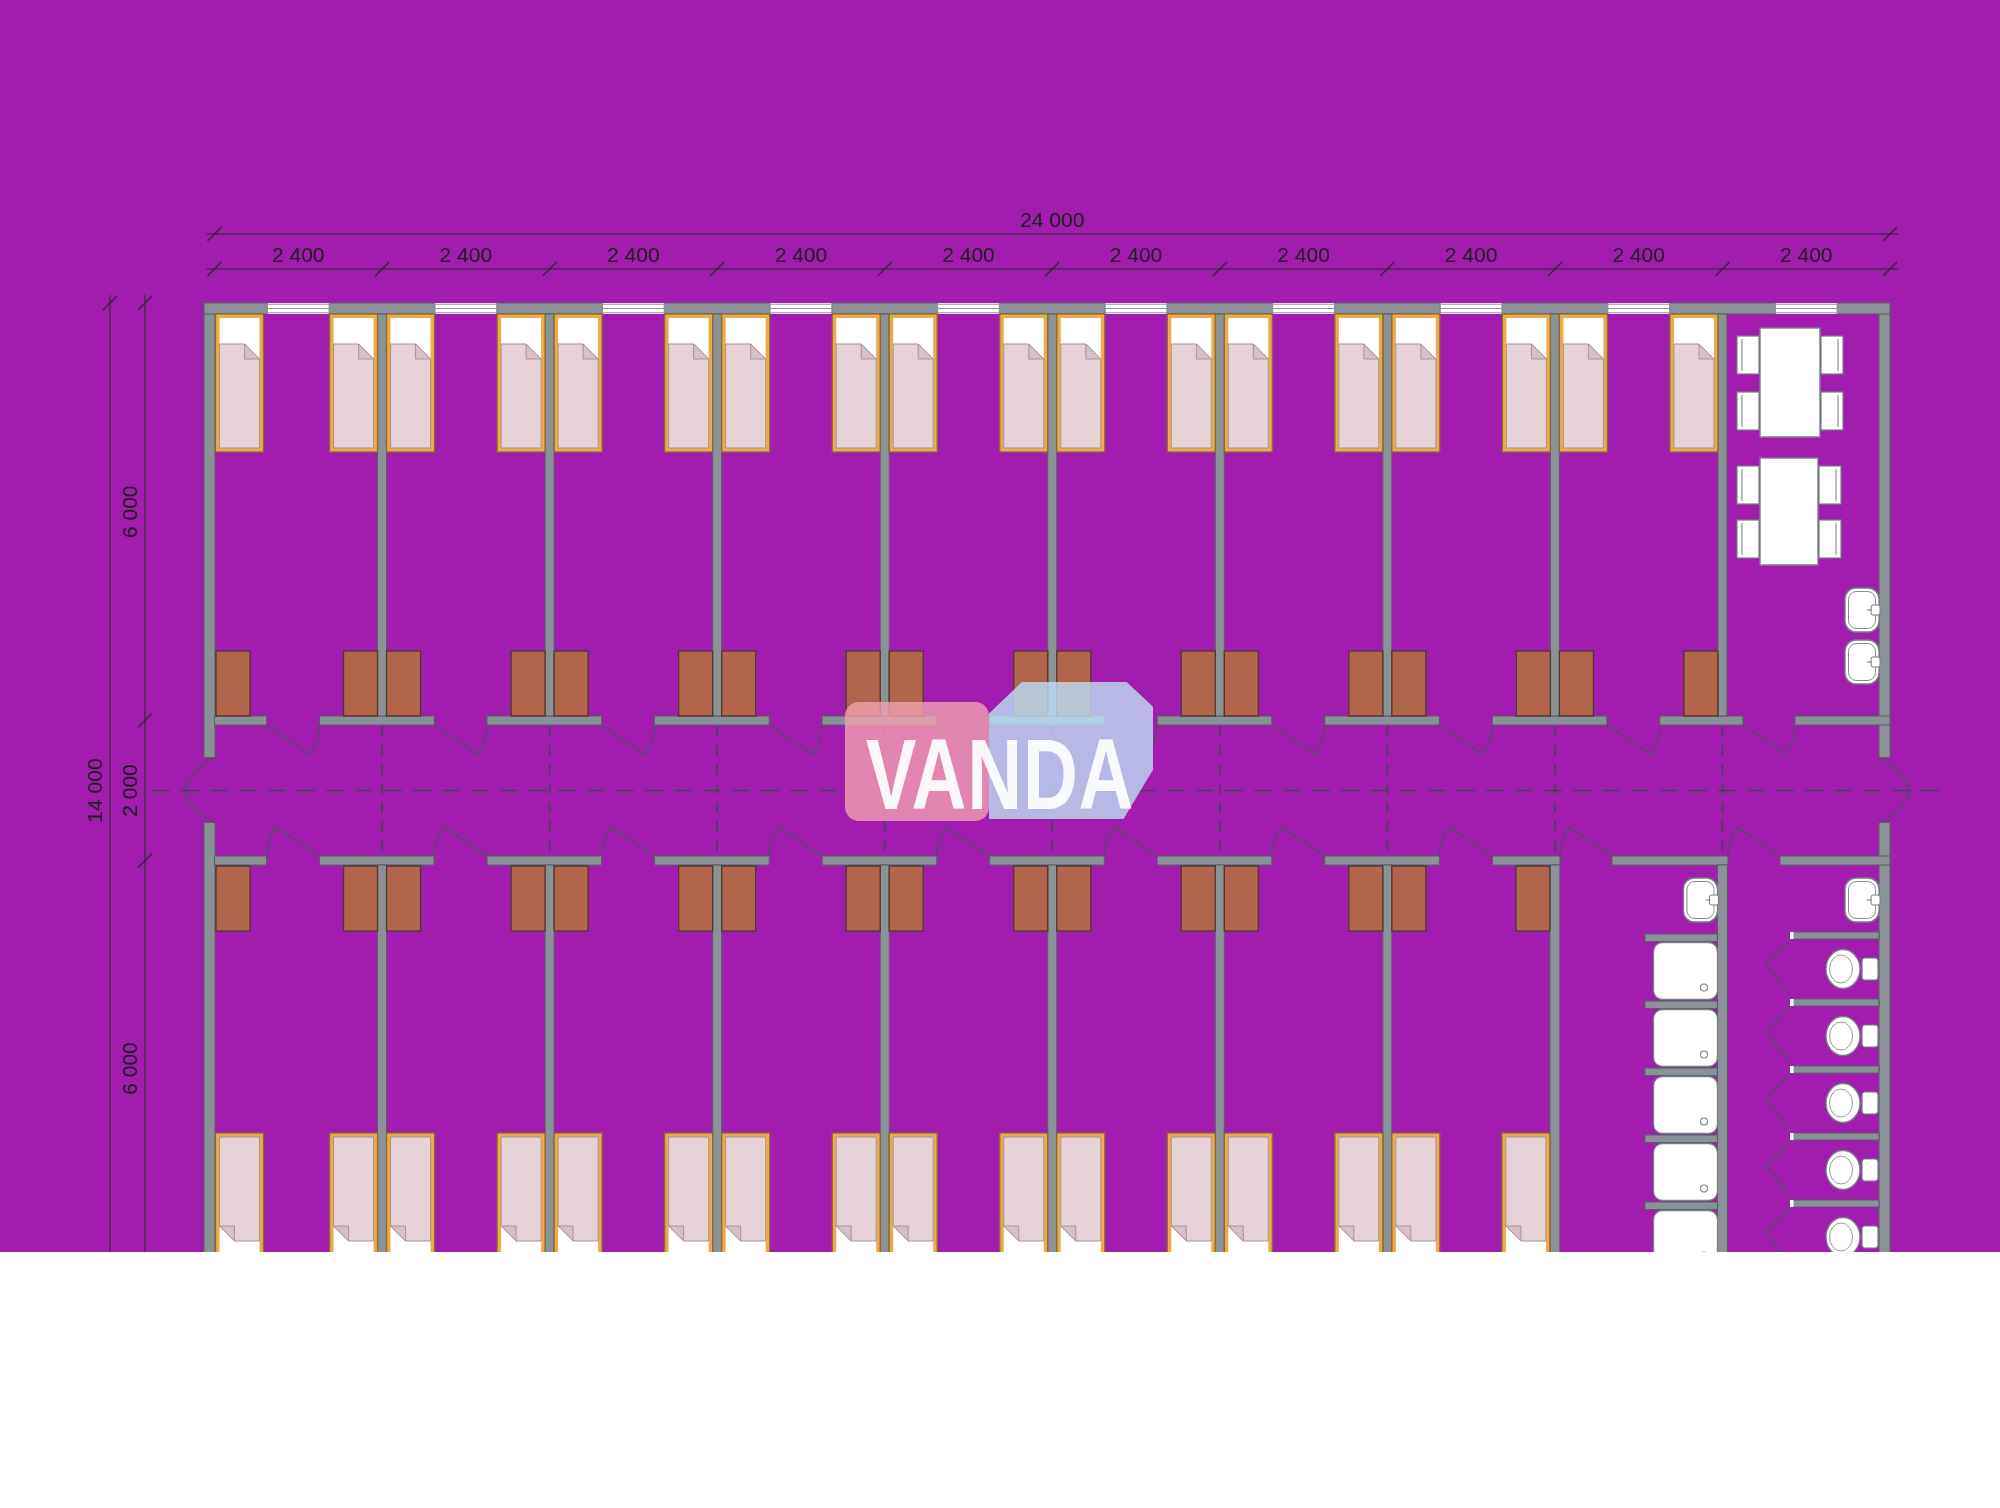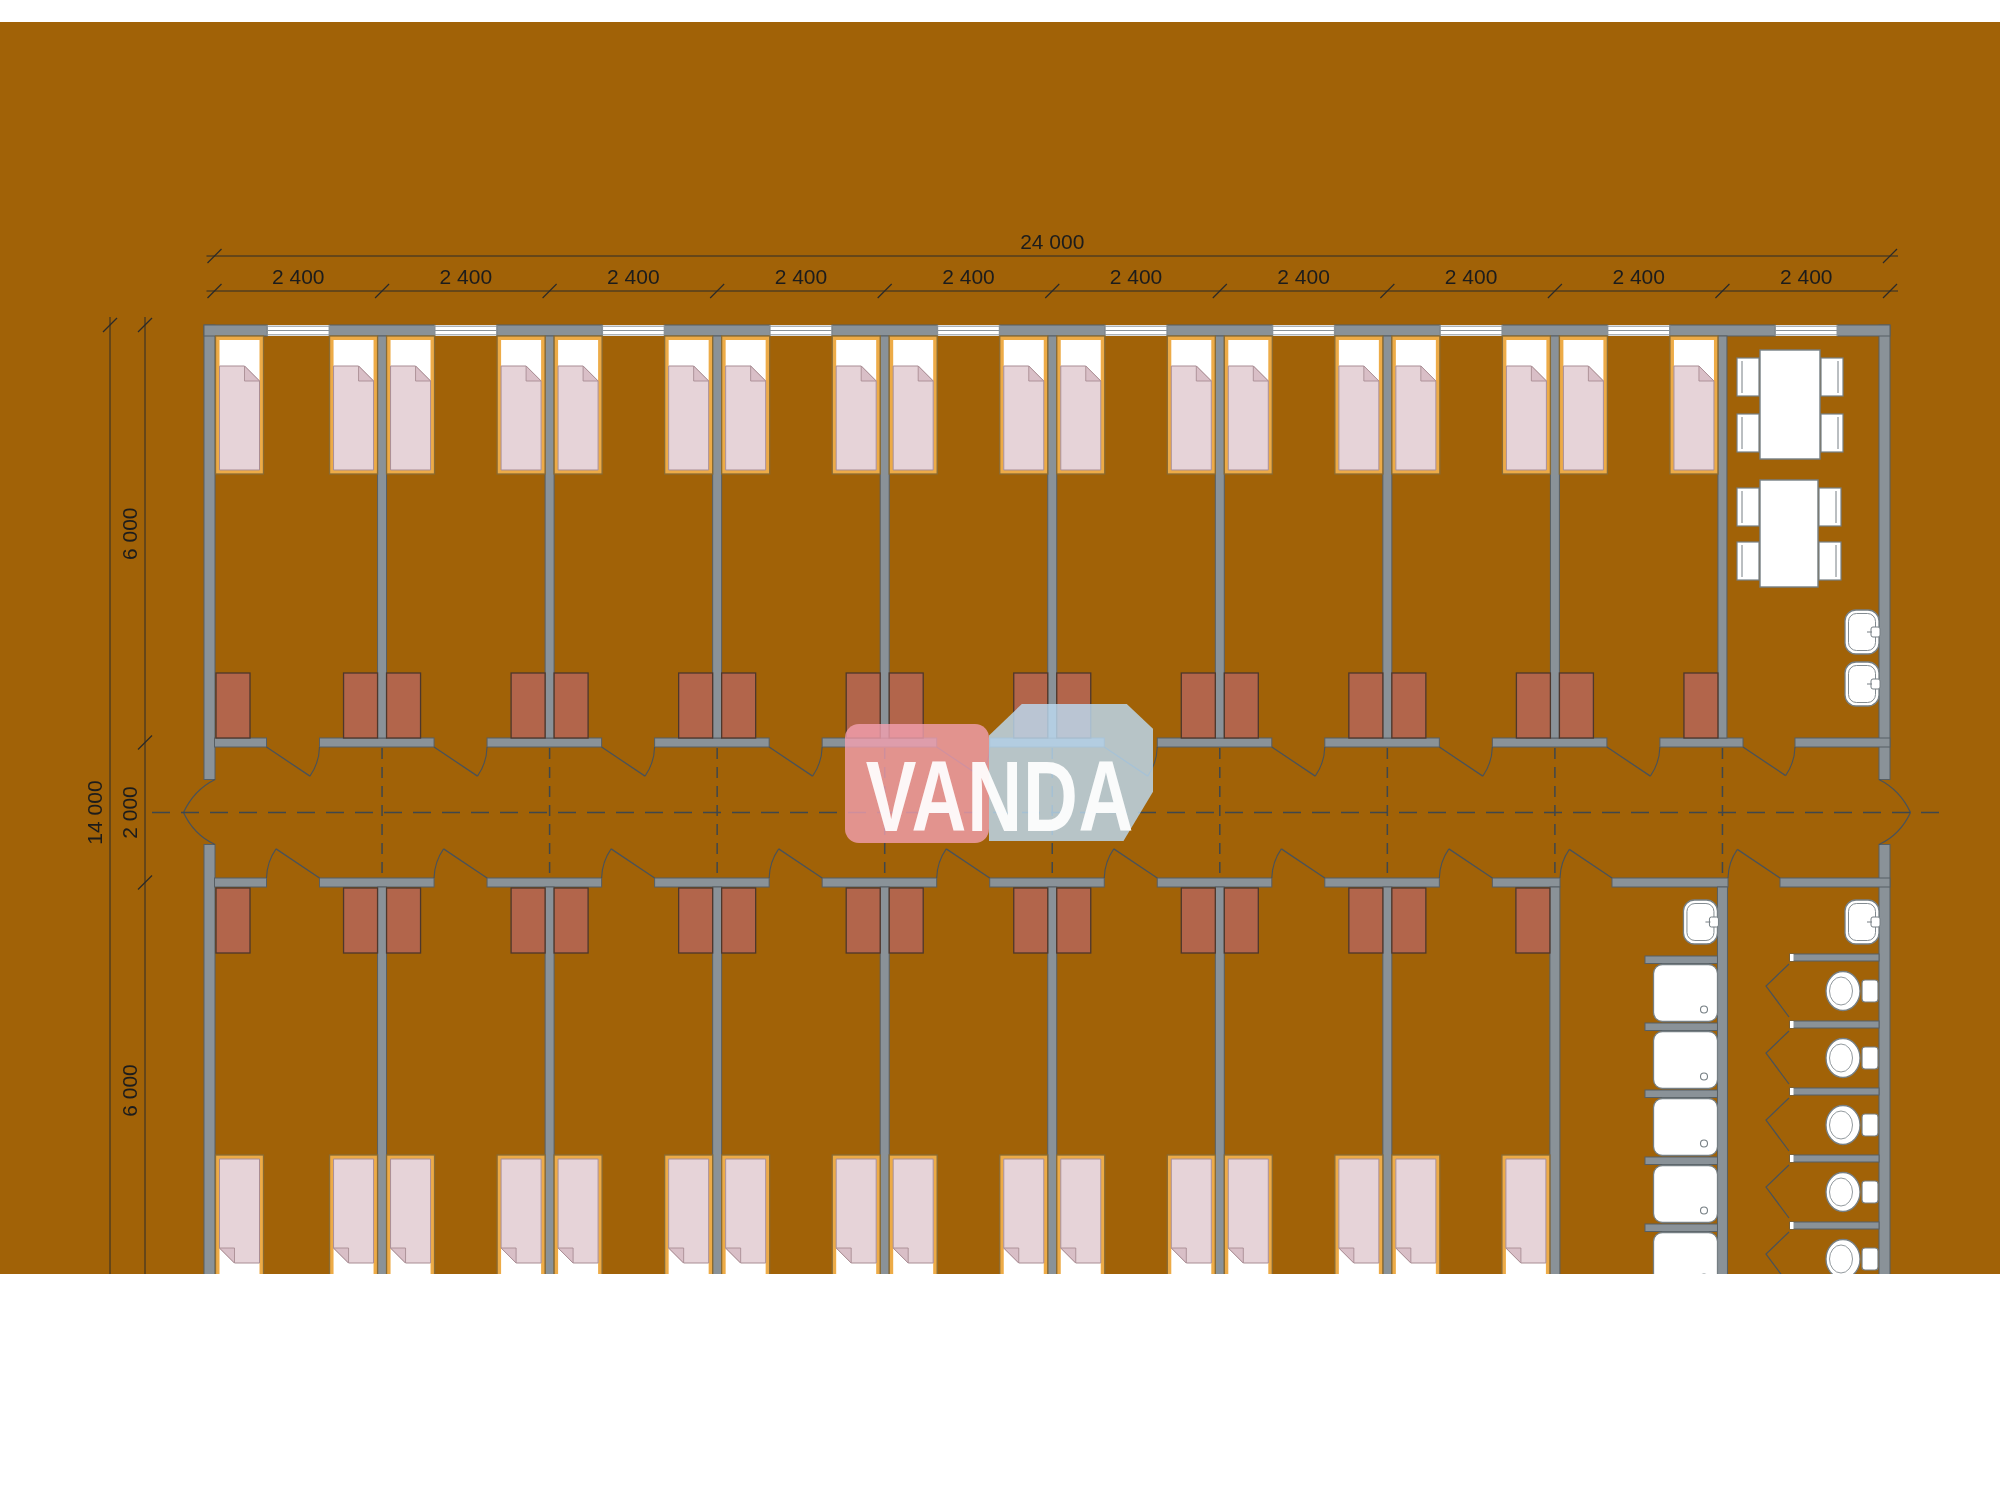--- a/index.html
+++ b/index.html
@@ -1,17 +1,17 @@
 <!DOCTYPE html>
 <html><head>
 <meta charset="utf-8">
 <style>
   html,body{margin:0;padding:0;background:#fff;}
-  .stage{position:relative;width:2000px;height:1252px;background:#a16207;overflow:hidden;
-         font-family:"Liberation Sans",sans-serif;margin-top:22px;}
+  .stage{position:relative;width:2000px;height:1252px;background:#a21caf;overflow:hidden;
+         font-family:"Liberation Sans",sans-serif;}
   .stage svg{position:absolute;left:0;top:0;}
   .wm-pink{position:absolute;left:845px;top:702px;width:144px;height:119px;border-radius:14px;
            background:rgba(242,160,176,.80);}
   .wm-blue{position:absolute;left:989px;top:682px;width:164px;height:137px;
            background:rgba(188,218,242,.82);
            clip-path:polygon(0 23%,20% 0,84% 0,100% 18%,100% 64%,82% 100%,0 100%);}
   .wm-text{position:absolute;left:820px;top:726px;width:360px;height:96px;
            display:flex;align-items:center;justify-content:center;
            font-size:100px;font-weight:bold;color:rgba(255,255,255,.93);
            transform:scaleX(.76);letter-spacing:1px;line-height:96px;white-space:nowrap;}

